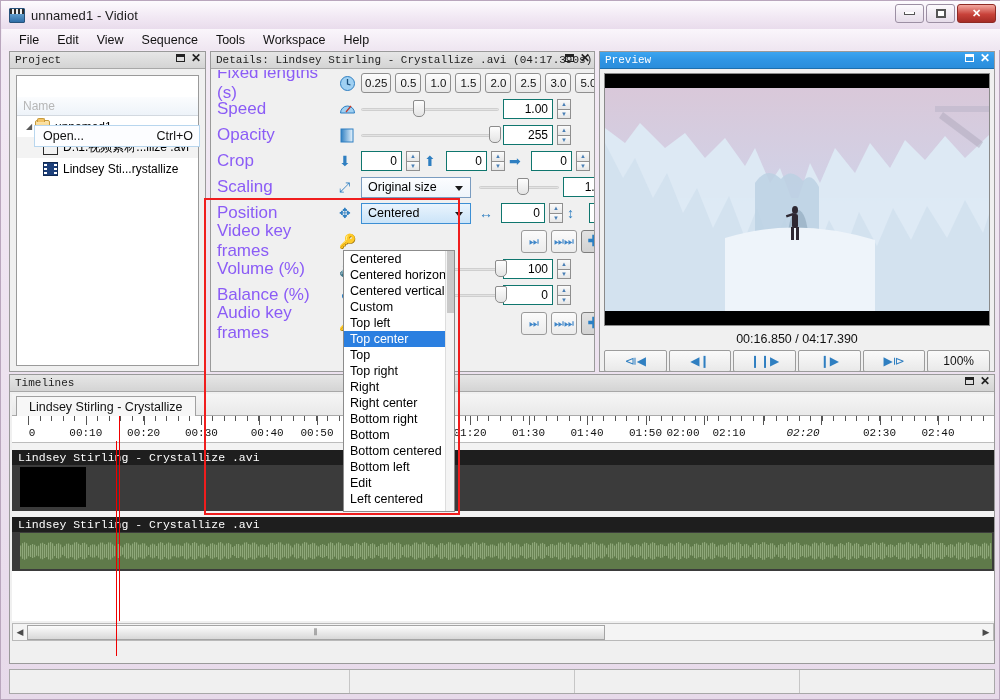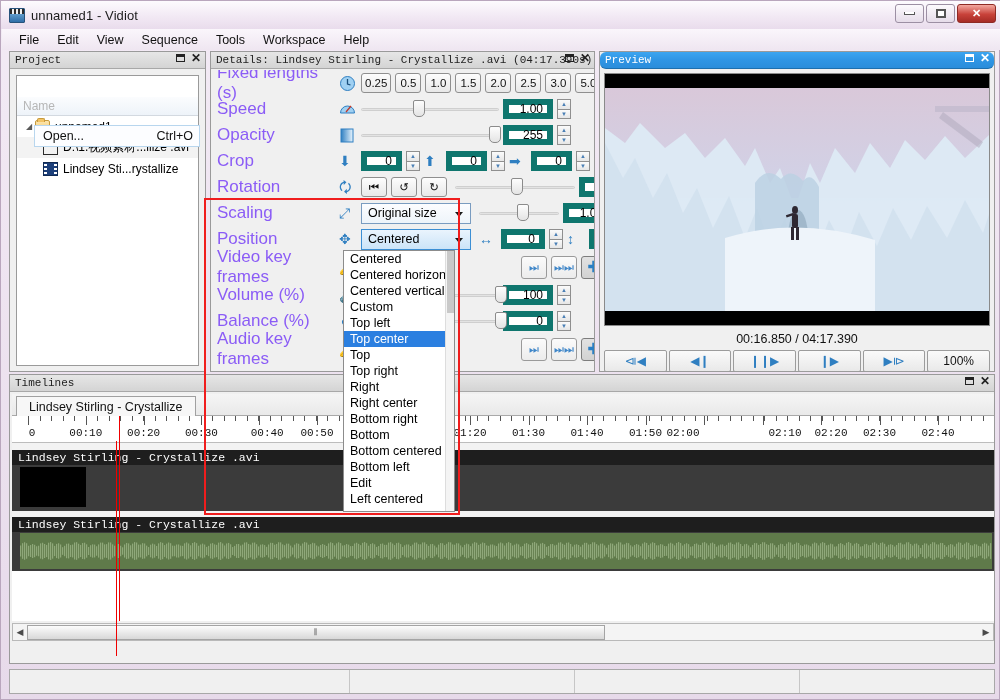--- a/index.html
+++ b/index.html
@@ -59,21 +59,21 @@
   
   .panel { position:absolute; background:#f0f0f0; border:1px solid #9a9a9a; }
   .pcaption {
     height:17px; display:flex; align-items:center;
     font-family:"Liberation Mono", monospace; font-size:11px;
     padding-left:5px; position:relative;
   }
   .pcaption.inactive { background:linear-gradient(180deg,#e6e6e6,#d4d4d4); color:#222; border-bottom:1px solid #a8a8a8;}
   .pcaption.active {
     background:linear-gradient(180deg,#3ca5f0 0%,#2f95e4 50%,#2a8ddb 100%);
-    color:#fff; border-bottom:1px solid #1d6fae;border-radius:6px;
+    color:#fff; border-bottom:1px solid #1d6fae;
   }
   .capbtns { position:absolute; right:4px; top:1px; display:flex; gap:6px; align-items:center; font-size:11px;}
   .cb-box { width:9px; height:8px; border:1px solid currentColor; border-top-width:3px; }
   .cb-x { font-family:"Liberation Sans",sans-serif; font-size:12px; line-height:10px; font-weight:bold;}
 
   
   #project { left:8px; top:50px; width:197px; height:321px; }
   .tree-box {
     position:absolute; left:6px; top:23px; width:183px; height:291px;
     background:#fff; border:1px solid #9a9a9a;
@@ -117,21 +117,21 @@
     padding:0 3px; color:#111;
   }
   .slider { position:relative; height:18px; display:flex; align-items:center;}
   .strack { height:3px; background:#e3e3e3; border:1px solid #cfcfcf; border-radius:2px; width:100%;}
   .sthumb {
     position:absolute; width:12px; height:17px; top:0;
     background:linear-gradient(180deg,#fdfdfd,#e4e4e4); border:1px solid #8b8b8b;
     border-radius:2px 2px 5px 5px;
   }
   .numbox {
-    height:20px; border:6px solid #0f766e; background:#fff;
+    height:20px; border:1px solid #0f766e; background:#fff;
     display:flex; align-items:center; justify-content:flex-end;
     padding-right:4px; font-size:12px;
   }
   .spin { width:14px; height:20px; display:flex; flex-direction:column;}
   .spin div {
     flex:1; border:1px solid #8f8f8f; background:linear-gradient(180deg,#fbfbfb,#e6e6e6);
     display:flex; align-items:center; justify-content:center; font-size:6px; color:#4a7fb5;
   }
   .spin div:first-child{border-bottom:none;}
   .kfbtn {
@@ -374,35 +374,20 @@
           <span class="icn blue-ic">➡</span>
           <span class="numbox" style="width:41px">0</span>
           <span class="spin">
               <div>▲</div>
               <div>▼</div>
             </span>
 
         </div>
       </div>
 
-      <div class="drow">
-        <div class="dlabel">Rotation</div>
-        <div class="dctl">
-          <span class="icn blue-ic">🗘</span>
-          <span class="minibtn" style="width:22px">⏮</span>
-          <span class="minibtn" style="width:22px">↺</span>
-          <span class="minibtn" style="width:22px">↻</span>
-          <span class="slider" style="width:120px;margin-left:4px">
-            <span class="strack"></span>
-            <span class="sthumb" style="left:47%"></span>
-          </span>
-          <span class="numbox" style="width:50px">0.00</span>
-
-        </div>
-      </div>
 
       <div class="drow">
         <div class="dlabel">Scaling</div>
         <div class="dctl">
           <span class="icn blue-ic">⤢</span>
           <span class="combo" style="width:110px">
             <span>Original size</span>
             <span class="carrow"></span>
           </span>
           <span class="slider" style="width:80px;margin-left:4px">
@@ -580,23 +565,23 @@
           <div class="rlabel" style="left: 458px;">01:20</div>
           <div class="tick" style="left: 516.5px; height: 9px;"></div>
           <div class="rlabel" style="left: 516.5px;">01:30</div>
           <div class="tick" style="left: 575px; height: 9px;"></div>
           <div class="rlabel" style="left: 575px;">01:40</div>
           <div class="tick" style="left: 633.5px; height: 9px;"></div>
           <div class="rlabel" style="left: 633.5px;">01:50</div>
           <div class="tick" style="left: 692px; height: 9px;"></div>
           <div class="rlabel" style="left: 671px;">02:00</div>
           <div class="tick" style="left: 750.5px; height: 9px;"></div>
-          <div class="rlabel" style="left: 773px;">02:10</div>
+          <div class="rlabel" style="left: 717px;">02:10</div>
           <div class="tick" style="left: 809px; height: 9px;"></div>
-          <div class="rlabel" style="left: 819px;">02:20</div>
+          <div class="rlabel" style="left: 791px; font-style: italic;">02:20</div>
           <div class="tick" style="left: 867.5px; height: 9px;"></div>
           <div class="rlabel" style="left: 867.5px;">02:30</div>
           <div class="tick" style="left: 926px; height: 9px;"></div>
           <div class="rlabel" style="left: 926px;">02:40</div>
           <div class="tick" style="left: 16px; height: 5px;"></div>
           <div class="tick" style="left: 27.5px; height: 5px;"></div>
           <div class="tick" style="left: 39px; height: 5px;"></div>
           <div class="tick" style="left: 50.5px; height: 5px;"></div>
           <div class="tick" style="left: 62px; height: 5px;"></div>
           <div class="tick" style="left: 73.5px; height: 5px;"></div>

